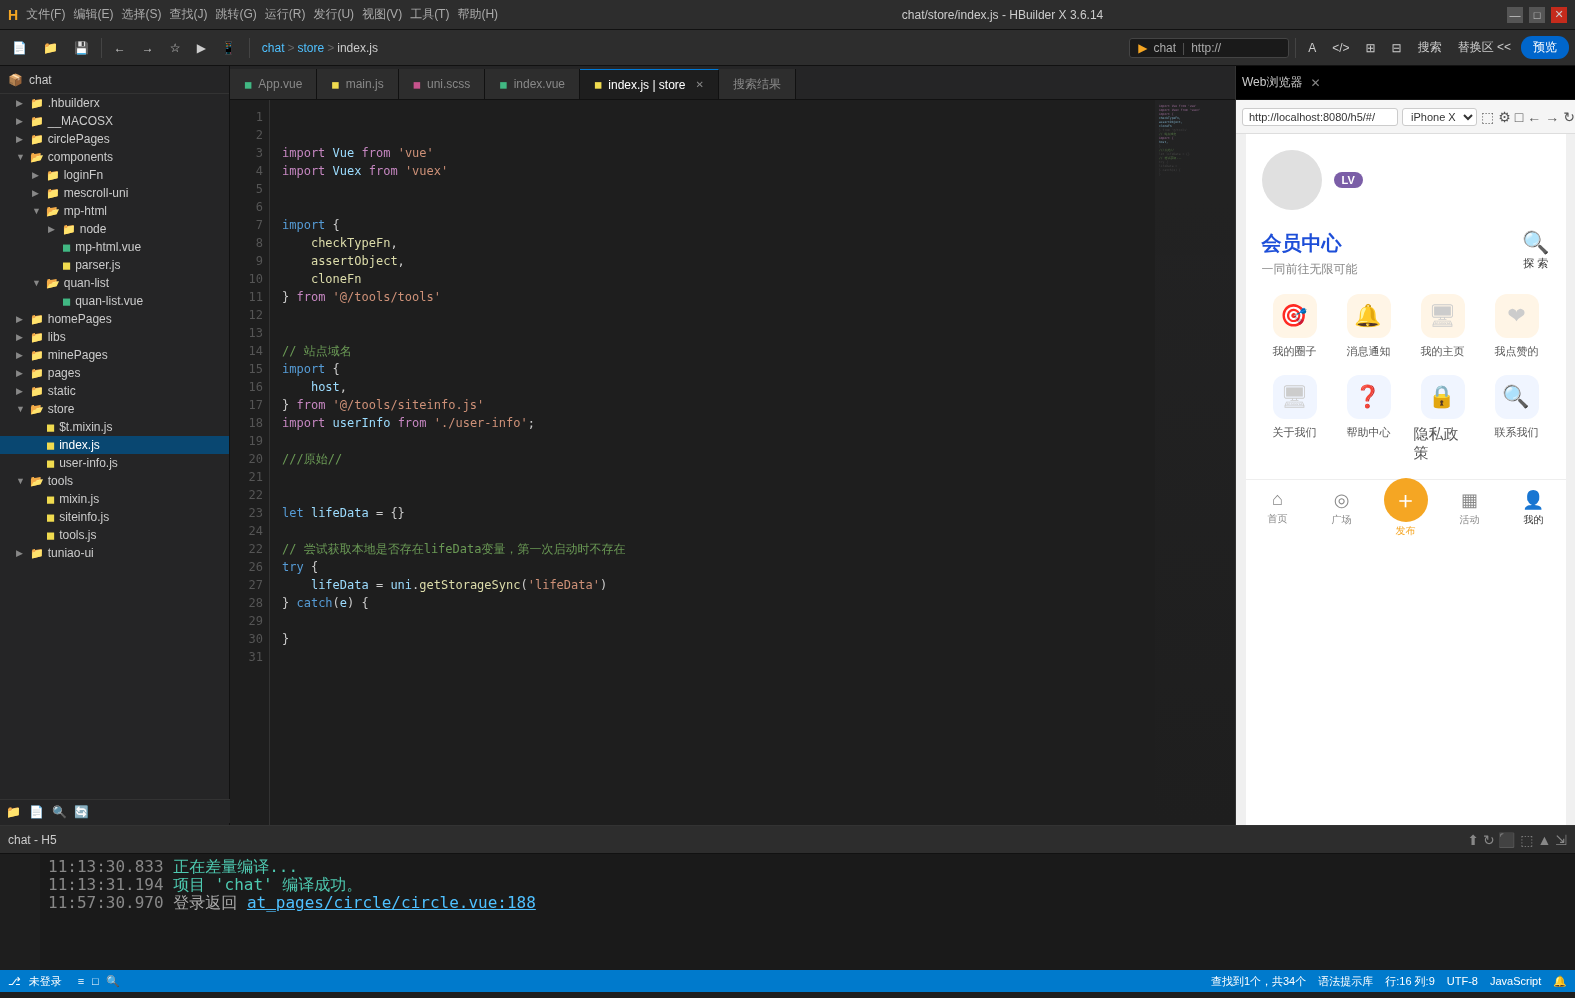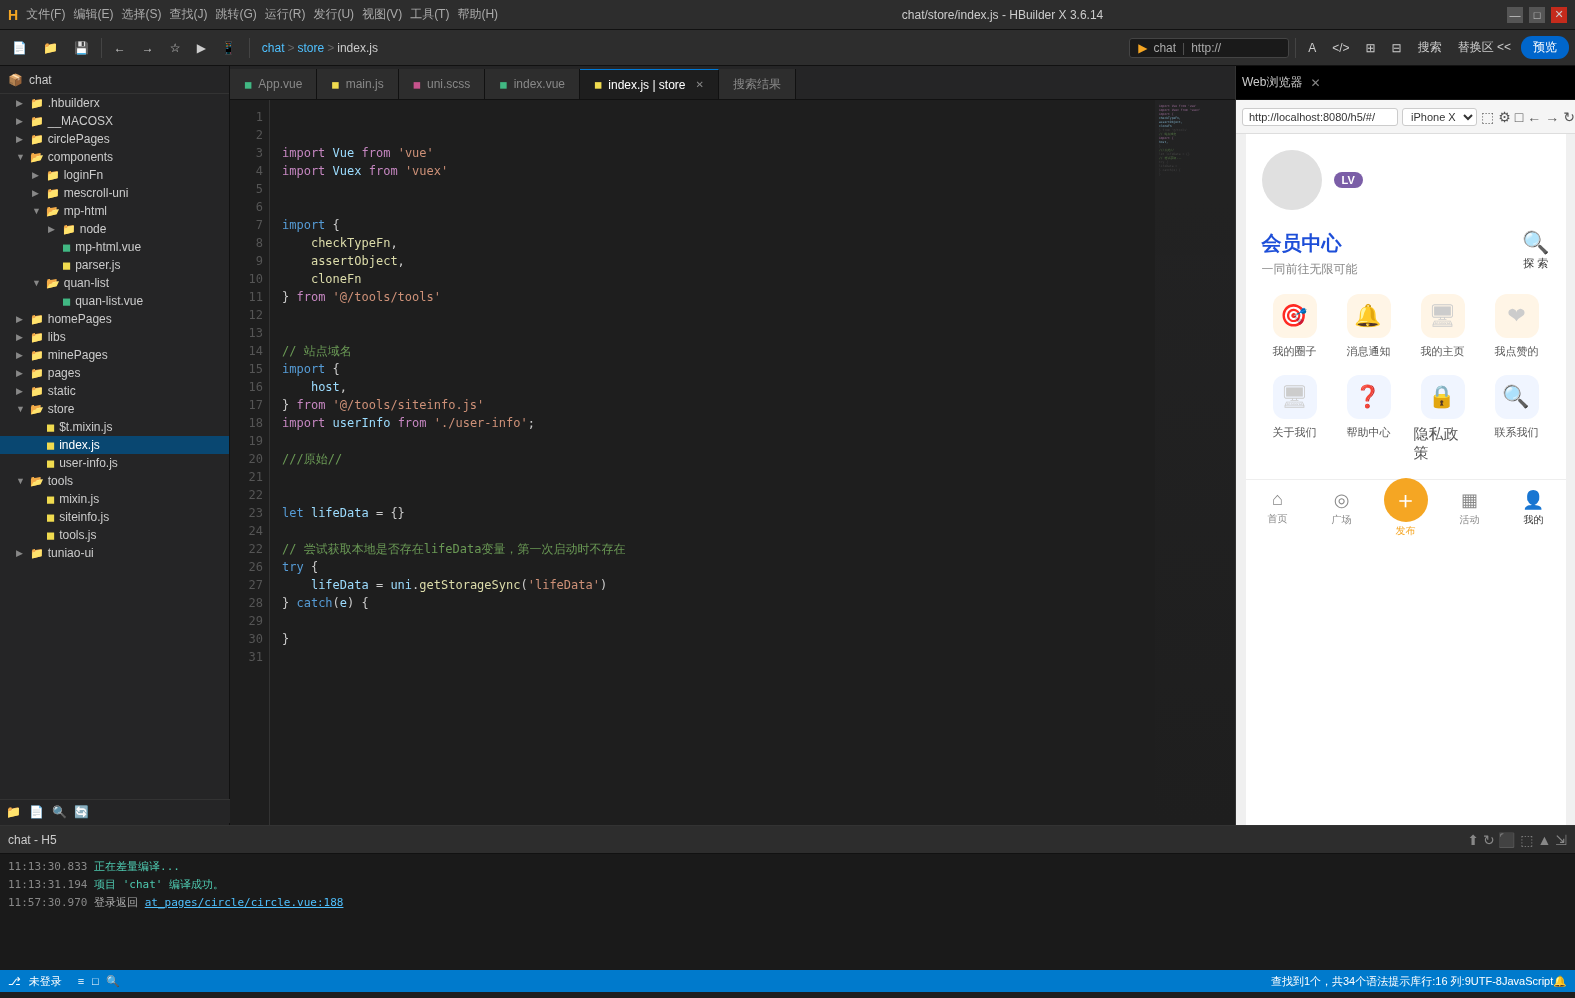--- a/index.html
+++ b/index.html
@@ -79,30 +79,30 @@
     .phone-icon-circle { width: 44px; height: 44px; border-radius: 12px; background: #fff5e6; display: flex; align-items: center; justify-content: center; font-size: 22px; }
     .phone-bottom-nav { height: 56px; border-top: 1px solid #eee; display: flex; align-items: center; background: #fff; }
     .phone-nav-item { flex: 1; display: flex; flex-direction: column; align-items: center; justify-content: center; gap: 2px; font-size: 10px; color: #888; }
     .phone-nav-item.active { color: #333; }
     .phone-nav-plus { width: 44px; height: 44px; border-radius: 50%; background: #f5a623; display: flex; align-items: center; justify-content: center; color: white; font-size: 24px; }
 
     
     .bottom-area { height: 145px; display: flex; flex-direction: column; border-top: 1px solid #333; }
     .bottom-toolbar { height: 28px; background: #2d2d2d; display: flex; align-items: center; justify-content: space-between; padding: 0 8px; border-bottom: 1px solid #111; }
     .bottom-controls { display: flex; gap: 4px; }
-    .bottom-content { flex: 1; background: #1a1a1a; padding: 4px 8px; font-family: monospace; font-size: 11px; line-height: 18px; overflow-y: auto; }
+    .bottom-content { flex: 1; background: #1a1a1a; padding: 4px 8px; font-family: monospace; font-size: 16px; line-height: 18px; overflow-y: auto; margin-left: 40px; }
     .log-line { color: #aaa; }
     .log-time { color: #888; }
     .log-success { color: #4ec9b0; }
     .log-link { color: #4fc1ff; text-decoration: underline; cursor: pointer; }
 
     
     .status-bar { height: 22px; background: #007acc; display: flex; align-items: center; justify-content: space-between; padding: 0 8px; font-size: 11px; color: #fff; }
     .status-left { display: flex; align-items: center; gap: 8px; }
-    .status-right { display: flex; align-items: center; gap: 0; }
+    .status-right { display: flex; align-items: center; gap: 12px; }
 
     ::-webkit-scrollbar { width: 6px; height: 6px; }
     ::-webkit-scrollbar-track { background: #1e1e1e; }
     ::-webkit-scrollbar-thumb { background: #555; border-radius: 3px; }
   </style>
 </head>
 <body>
 
 <div class="title-bar">
   <div class="title-bar-left">

